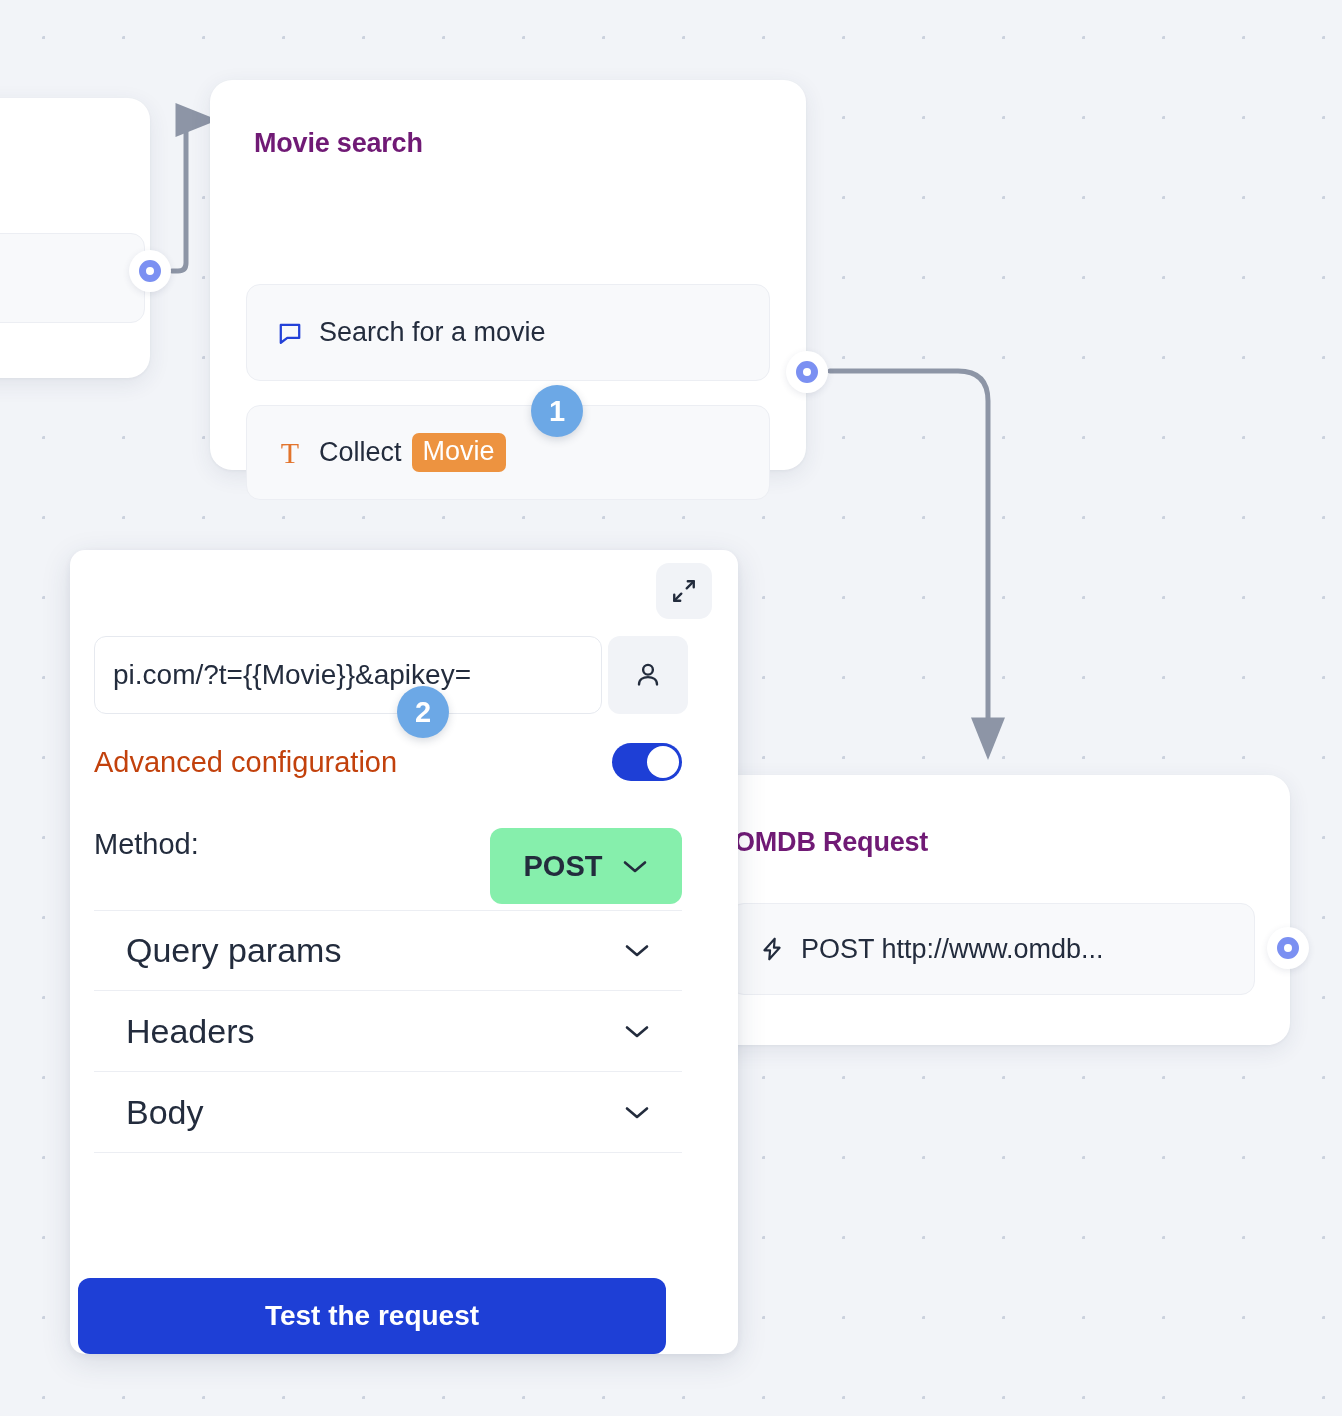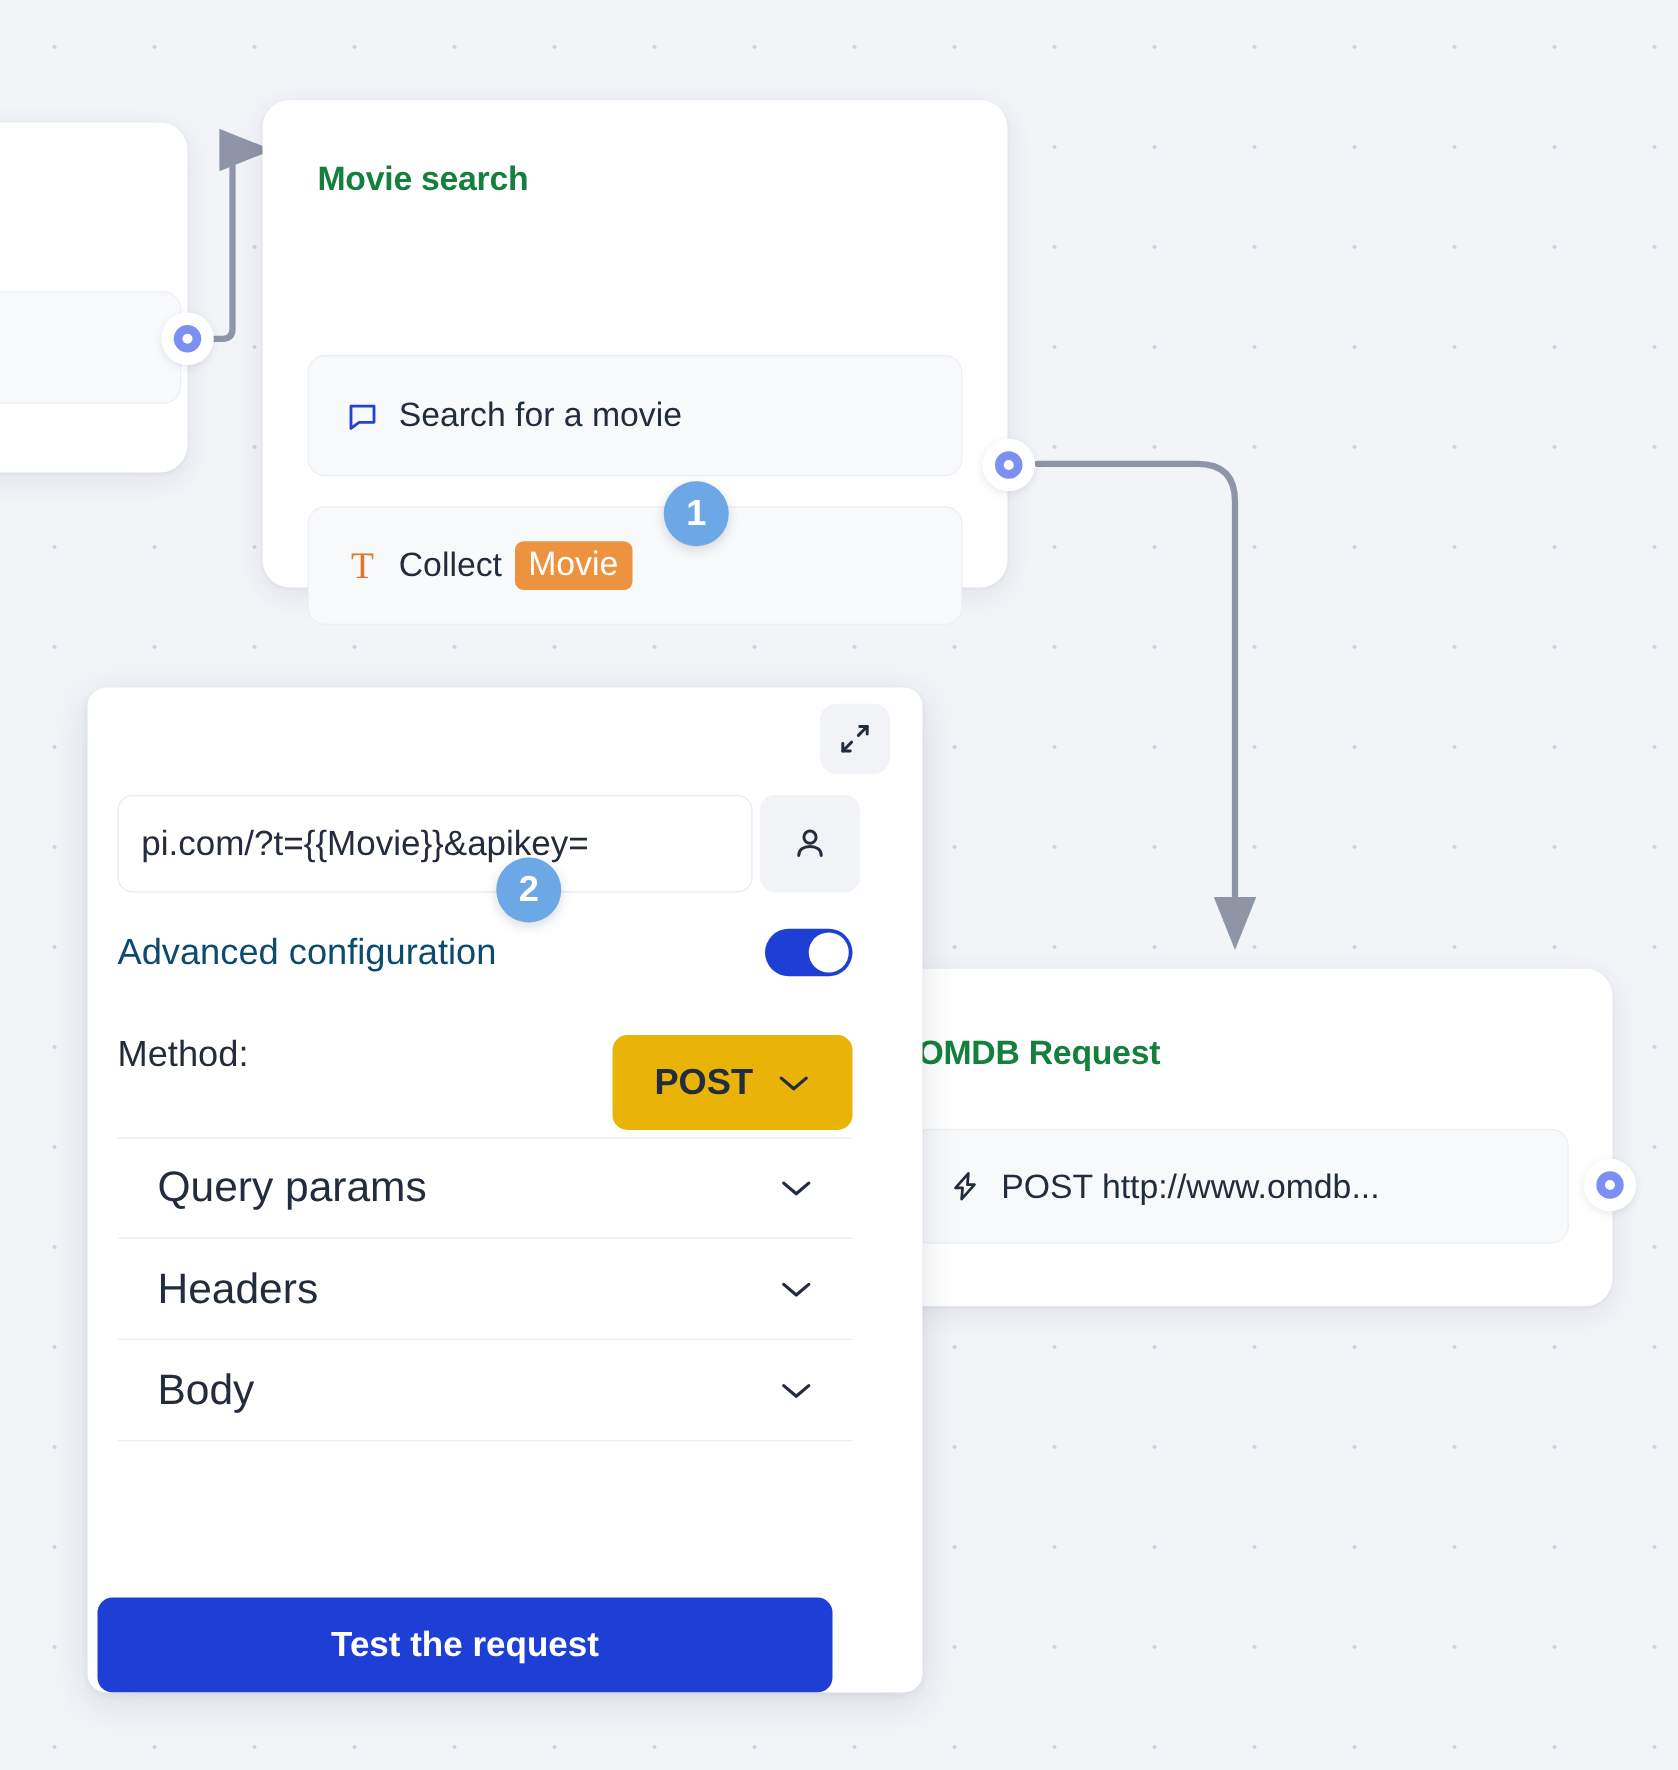--- a/index.html
+++ b/index.html
@@ -38,21 +38,21 @@
   
   .node {
     position: absolute;
     background: #ffffff;
     border-radius: 22px;
     box-shadow: 0 6px 22px rgba(40, 53, 85, 0.09), 0 1px 3px rgba(40,53,85,0.05);
   }
   .node-title {
     font-size: 27px;
     font-weight: 700;
-    color: #15803d;
+    color: #701a75;
     letter-spacing: -0.2px;
   }
   .node-row {
     display: flex;
     align-items: center;
     gap: 16px;
     background: #f8f9fb;
     border: 1px solid #eceef3;
     border-radius: 14px;
     box-sizing: border-box;
@@ -258,21 +258,21 @@
     position: absolute;
     left: 24px;
     top: 193px;
     width: 588px;
     display: flex;
     align-items: center;
     justify-content: space-between;
   }
   #adv-label {
     font-size: 29px;
-    color: #0c4a6e;
+    color: #c2410c;
   }
   .toggle {
     width: 70px;
     height: 38px;
     border-radius: 19px;
     background: #1e3fd6;
     position: relative;
     cursor: pointer;
     flex: none;
   }
@@ -290,21 +290,21 @@
     position: absolute;
     left: 24px;
     top: 278px;
     width: 588px;
     display: flex;
     align-items: flex-start;
     justify-content: space-between;
   }
   #method-label { font-size: 29px; color: #232c3d; }
   #method-select {
-    background: #eab308;
+    background: #86efac;
     border-radius: 12px;
     height: 76px;
     min-width: 192px;
     display: flex;
     align-items: center;
     justify-content: center;
     gap: 20px;
     padding: 0 24px;
     box-sizing: border-box;
     cursor: pointer;

